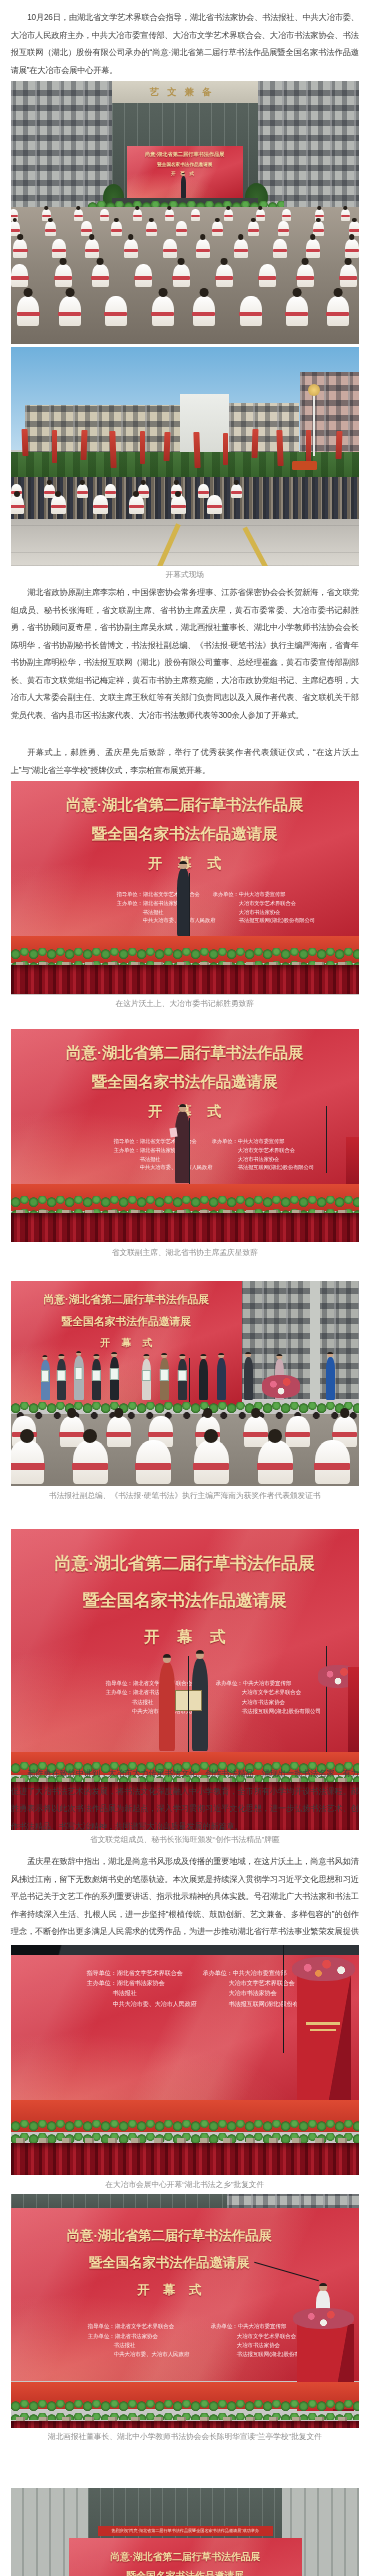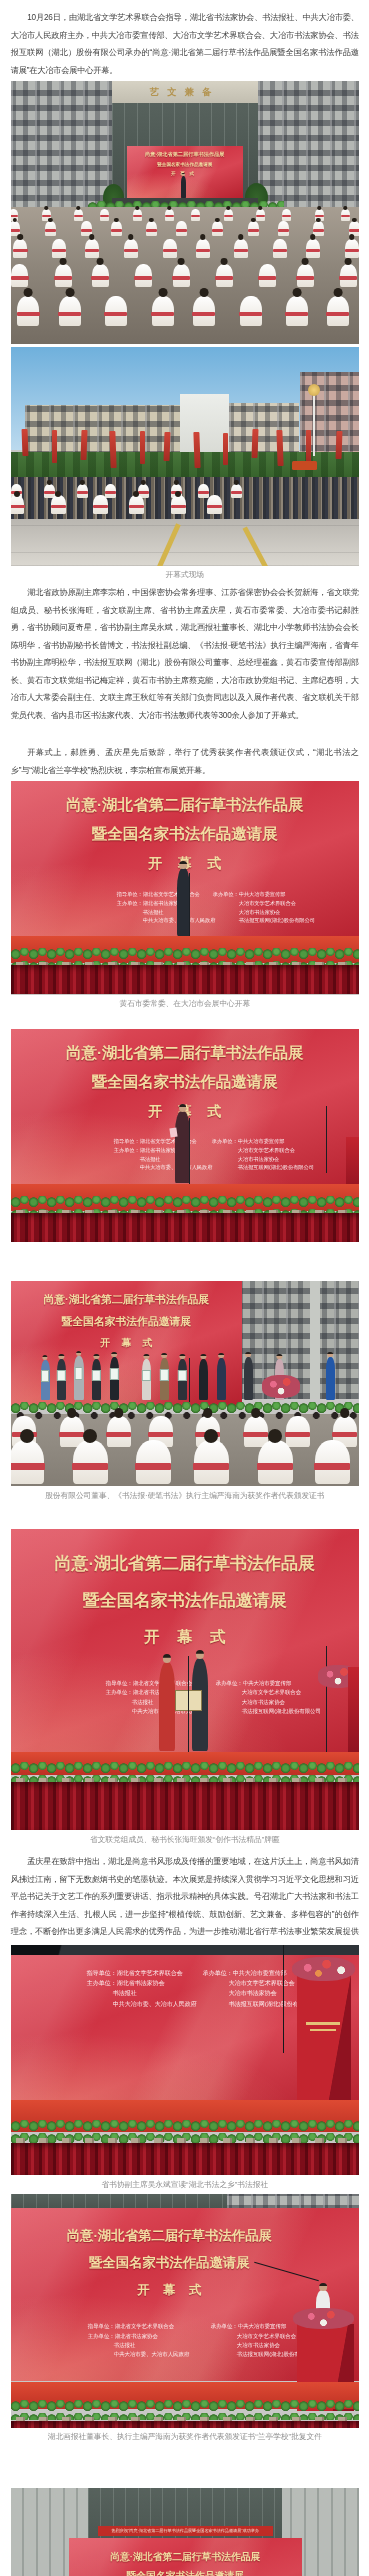--- a/index.html
+++ b/index.html
@@ -175,21 +175,21 @@
     <div class="abs" style="left:0;top:172px;width:348px;height:47px;background:
          repeating-linear-gradient(90deg,rgba(95,95,95,.22) 0 0.5px,transparent 0.5px 45px),
          repeating-linear-gradient(0deg,rgba(95,95,95,.18) 0 0.5px,transparent 0.5px 13.4px),
          linear-gradient(#b9b6b0,#dbd8d1)"></div>
     <div class="abs" style="left:155px;top:175px;width:4.6px;height:49px;background:#d3b44c;transform:rotate(24deg)"></div>
     <div class="abs" style="left:242px;top:178px;width:4.6px;height:46px;background:#d3b44c;transform:rotate(-28deg)"></div>
   </div>
   <div class="caption" style="top:569px">开幕式现场</div>
 
   <p class="para" style="top:584px">湖北省政协原副主席李宗柏，中国保密协会常务理事、江苏省保密协会会长贺新海，省文联党组成员、秘书长张海旺，省文联副主席、省书协主席孟庆星，黄石市委常委、大冶市委书记郝胜勇，省书协顾问夏奇星，省书协副主席吴永斌，湖北画报社董事长、湖北中小学教师书法协会会长陈明华，省书协副秘书长曾博文，书法报社副总编、《书法报·硬笔书法》执行主编严海南，省青年书协副主席明松华，书法报互联网（湖北）股份有限公司董事、总经理崔鑫，黄石市委宣传部副部长、黄石市文联党组书记梅定祥，黄石市书协主席蔡克能，大冶市政协党组书记、主席纪春明，大冶市人大常委会副主任、文联主席王秋红等有关部门负责同志以及入展作者代表、省文联机关干部党员代表、省内县市区书法家代表、大冶市书法教师代表等300余人参加了开幕式。</p>
-  <p class="para" style="top:744px">开幕式上，郝胜勇、孟庆星先后致辞，举行了优秀获奖作者代表颁证仪式，“湖北书法之乡”与“湖北省兰亭学校”热烈庆祝，李宗柏宣布展览开幕。</p>
+  <p class="para" style="top:744px">开幕式上，郝胜勇、孟庆星先后致辞，举行了优秀获奖作者代表颁证仪式，“在这片沃土上”与“湖北省兰亭学校”授牌仪式，李宗柏宣布展览开幕。</p>
 
   <div class="photo" style="top:781px;height:214px">
     <div class="bd" style="left:0;top:0;width:348px;height:164px">
       <div class="gt" style="top:14.4px;font-size:15.5px">尚意·湖北省第二届行草书法作品展</div>
       <div class="gt" style="top:43px;font-size:15.5px">暨全国名家书法作品邀请展</div>
       <div class="gt" style="top:74px;font-size:14px;letter-spacing:15.5px;padding-left:15.5px">开幕式</div>
       <div class="cr" style="left:106px;top:109px">
         <div>指导单位：湖北省文学艺术界联合会</div>
           <div>主办单位：湖北省书法家协会</div>
         <div class="ind">书法报社</div>
@@ -202,21 +202,21 @@
           <div class="ind">书法报互联网(湖北)股份有限公司</div>
       </div>
     </div>
     <div class="fig" style="left:166px;top:87px;width:13.4px;height:68px;--suit:#262b33;--headsz:7.7px"></div>
     <div class="abs" style="left:178px;top:92px;width:1px;height:73px;background:#1c1f24"></div>
     <div class="carpet" style="left:0;top:155px;width:348px;height:27px"></div>
     <div class="plants" style="left:0;top:167px;width:348px;height:18.5px"></div>
     <div class="pots" style="left:0;top:181px;width:348px;height:5.7px"></div>
     <div class="velvet" style="left:0;top:184px;width:348px;height:29px"></div>
   </div>
-  <div class="caption" style="top:998px">黄石市委常委、在大冶市会展中心开幕</div>
+  <div class="caption" style="top:998px">在这片沃土上、大冶市委书记郝胜勇致辞</div>
 
   <div class="photo" style="top:1029px;height:213px">
     <div class="bd" style="left:0;top:0;width:348px;height:164px">
       <div class="gt" style="top:14.4px;font-size:15.5px">尚意·湖北省第二届行草书法作品展</div>
       <div class="gt" style="top:43px;font-size:15.5px">暨全国名家书法作品邀请展</div>
       <div class="gt" style="top:74px;font-size:14px;letter-spacing:15.5px;padding-left:15.5px">开幕式</div>
       <div class="cr" style="left:103px;top:108px">
         <div>指导单位：湖北省文学艺术界联合会</div>
           <div>主办单位：湖北省书法家协会</div>
         <div class="ind">书法报社</div>
@@ -232,20 +232,21 @@
     <div class="fig" style="left:164px;top:82px;width:15.5px;height:72px;--suit:#46262e;--headsz:7.7px"></div>
     <div class="abs" style="left:159px;top:99px;width:6.7px;height:9.3px;background:#f3c9d0;transform:rotate(-8deg)"></div>
     <div class="abs" style="left:178px;top:89px;width:1px;height:76px;background:#1c1f24"></div>
     <div class="abs" style="left:315px;top:77px;width:1px;height:67px;background:#1c1f24"></div>
     <div class="abs" style="left:335px;top:108px;width:13.4px;height:58px;background:linear-gradient(#c3242f,#8f1220)"></div>
     <div class="carpet" style="left:0;top:155px;width:348px;height:27px"></div>
     <div class="plants" style="left:0;top:167px;width:348px;height:18.5px"></div>
     <div class="pots" style="left:0;top:181px;width:348px;height:5.7px"></div>
     <div class="velvet" style="left:0;top:184px;width:348px;height:29px"></div>
   </div>
+  <div class="caption" style="top:1247px">省文联副主席、湖北省书协主席孟庆星致辞</div>
 
   <div class="photo" style="top:1281px;height:205px">
     <div class="buildwall" style="left:227px;top:0;width:122px;height:118px;background-color:#aeb1ac"></div>
     <div class="abs" style="left:299px;top:0;width:10.3px;height:118px;background:#c6c9c4"></div>
     <div class="bd" style="left:0;top:0;width:231px;height:125px">
       <div class="gt" style="top:12.4px;font-size:10.8px">尚意·湖北省第二届行草书法作品展</div>
       <div class="gt" style="top:34px;font-size:10.8px">暨全国名家书法作品邀请展</div>
       <div class="gt" style="top:56px;font-size:9.8px;letter-spacing:11.3px;padding-left:11.3px">开幕式</div>
     </div>
     <div class="abs" id="ph5-row" style="left:0;top:0;width:348px;height:134px">
@@ -278,21 +279,21 @@
         <div class="chair" style="left: 275px; top: 0px; width: 24px; height: 31px;"></div>
         <div class="chair hd" style="left: 322px; top: 0px; width: 24px; height: 31px;"></div>
         <div class="chair hd" style="left: -1.5px; top: 24px; width: 35px; height: 44px;"></div>
         <div class="chair hd" style="left: 62px; top: 24px; width: 35px; height: 44px;"></div>
         <div class="chair" style="left: 125px; top: 24px; width: 35px; height: 44px;"></div>
         <div class="chair hd" style="left: 183px; top: 24px; width: 35px; height: 44px;"></div>
         <div class="chair hd" style="left: 247px; top: 24px; width: 35px; height: 44px;"></div>
         <div class="chair" style="left: 304px; top: 24px; width: 35px; height: 44px;"></div>
       </div>
   </div>
-  <div class="caption" style="top:1490px">股份有限公司董事、《书法报·硬笔书法》执行主编严海南为获奖作者代表颁发证书</div>
+  <div class="caption" style="top:1490px">书法报社副总编、《书法报·硬笔书法》执行主编严海南为获奖作者代表颁发证书</div>
 
   <div class="photo" style="top:1529px;height:301px">
     <div class="bd" style="left:0;top:0;width:348px;height:242px">
       <div class="gt" style="top:23px;font-size:17px">尚意·湖北省第二届行草书法作品展</div>
       <div class="gt" style="top:60px;font-size:17px">暨全国名家书法作品邀请展</div>
       <div class="gt" style="top:98px;font-size:15.5px;letter-spacing:17.5px;padding-left:17.5px">开幕式</div>
       <div class="cr" style="left:95px;top:150px;font-size:5.4px;line-height:9.3px">
         <div>指导单位：湖北省文学艺术界联合会</div>
           <div>主办单位：湖北省书法家协会</div>
         <div class="ind">书法报社</div>
@@ -312,20 +313,21 @@
     <div class="abs" style="left:315px;top:117px;width:1px;height:106px;background:#1c1f24"></div>
     <div class="abs" style="left:307px;top:136px;width:40px;height:23px;border-radius:40%;background:radial-gradient(circle at 30% 40%,#e86a8a 3.1px,transparent 3.6px),radial-gradient(circle at 65% 30%,#e14a4a 3.6px,transparent 4.1px),radial-gradient(circle at 50% 70%,#f0f0e8 3.1px,transparent 3.6px),#b8485e"></div>
     <div class="abs" style="left:337px;top:138px;width:10.8px;height:86px;background:linear-gradient(#c3242f,#8f1220)"></div>
     <div class="carpet" style="left:0;top:223px;width:348px;height:23px"></div>
     <div class="plants" style="left:0;top:233px;width:348px;height:20.6px"></div>
     <div class="pots" style="left:0;top:249px;width:348px;height:6.2px"></div>
     <div class="velvet" style="left:0;top:253px;width:348px;height:48px"></div>
   </div>
   <div class="caption" style="top:1834px">省文联党组成员、秘书长张海旺颁发“创作书法精品”牌匾</div>
 
+  <p class="para" style="top:1765px">郝胜勇在致辞中讲到，大冶市大力传承书法文化、创作书法精品，涌现出一批书法名家，有力促进了大冶书法艺术的发展，将书法文化深度融入中小学教育，全市所有小学均开设书法课程。郝胜勇表示将以此次书法作品展为新起点，深入学习贯彻习近平文化思想，进一步弘扬书法艺术、创作书法精品、书写大冶精神，共同谱写大冶高质量发展的新篇章。</p>
   <p class="para" style="top:1853px">孟庆星在致辞中指出，湖北是尚意书风形成及传播的重要地域，在这片沃土上，尚意书风如清风拂过江南，留下无数彪炳书史的笔墨轨迹。本次展览是持续深入贯彻学习习近平文化思想和习近平总书记关于文艺工作的系列重要讲话、指示批示精神的具体实践。号召湖北广大书法家和书法工作者持续深入生活、扎根人民，进一步坚持“根植传统、鼓励创新、艺文兼备、多样包容的”的创作理念，不断创作出更多满足人民需求的优秀作品，为进一步推动湖北省行草书法事业繁荣发展提供强大动力！</p>
 
   <div class="photo" style="top:1945px;height:230px">
     <div class="abs" style="left:0;top:0;width:348px;height:20.6px;background:linear-gradient(105deg,#0e1114 14%,#2e3338 14.5%)"></div>
     <div class="bd" style="left:0;top:10.3px;width:348px;height:155px">
       <div class="cr" style="left:76px;top:12.4px;font-size:6px;line-height:10.3px">
         <div>指导单位：湖北省文学艺术界联合会</div>
           <div>主办单位：湖北省书法家协会</div>
         <div class="ind">书法报社</div>
           <div class="ind">中共大冶市委、大冶市人民政府</div>
@@ -341,21 +343,21 @@
     <div class="abs" style="left:286px;top:30px;width:54px;height:127px;background:linear-gradient(100deg,#c3242f 70%,#8f1220 71%)">
       <div class="abs" style="left:9.3px;top:47px;width:34px;height:2.6px;background:#e4c277"></div>
       <div class="abs" style="left:13.4px;top:54px;width:26px;height:2.1px;background:#e4c277"></div>
     </div>
     <div class="abs" style="left:281px;top:12.4px;width:63px;height:24px;border-radius:45%;background:radial-gradient(circle at 25% 45%,#e86a8a 3.6px,transparent 4.1px),radial-gradient(circle at 55% 30%,#e14a4a 4.1px,transparent 4.6px),radial-gradient(circle at 78% 55%,#f0f0e8 3.6px,transparent 4.1px),radial-gradient(circle at 42% 68%,#e88f4a 3.1px,transparent 3.6px),#b8485e"></div>
     <div class="carpet" style="left:0;top:155px;width:348px;height:32px"></div>
     <div class="plants" style="left:0;top:175px;width:348px;height:23px"></div>
     <div class="pots" style="left:0;top:193px;width:348px;height:6.7px"></div>
     <div class="velvet" style="left:0;top:198px;width:348px;height:32px"></div>
   </div>
-  <div class="caption" style="top:2179px">省书协副主席吴永斌宣读“湖北书法之乡”书法报社</div>
+  <div class="caption" style="top:2179px">在大冶市会展中心开幕“湖北书法之乡”批复文件</div>
 
   <div class="photo" style="top:2194px;height:234px">
     <div class="glasswall" style="left:0;top:0;width:216px;height:26px"></div>
     <div class="buildwall" style="left:216px;top:0;width:132px;height:47px"></div>
     <div class="bd" style="left:0;top:14.4px;width:348px;height:173px">
       <div class="gt" style="top:18.5px;font-size:13.4px;left:-31px">尚意·湖北省第二届行草书法作品展</div>
       <div class="gt" style="top:46px;font-size:13.4px;left:-31px">暨全国名家书法作品邀请展</div>
       <div class="gt" style="top:74px;font-size:12.4px;letter-spacing:13.4px;padding-left:13.4px;left:-31px">开幕式</div>
       <div class="cr" style="left:77px;top:114px;font-size:5.4px;line-height:9.3px">
         <div>指导单位：湖北省文学艺术界联合会</div>
@@ -372,21 +374,21 @@
     </div>
     <div class="fig" style="left:305px;top:96px;width:14.4px;height:43px;--suit:#eceded;--headsz:7.7px"></div>
     <div class="abs" style="left:242px;top:77px;width:67px;height:1px;background:#15181c;transform:rotate(16deg)"></div>
     <div class="abs" style="left:286px;top:130px;width:57px;height:87px;background:linear-gradient(100deg,#c3242f 70%,#8f1220 71%)"></div>
     <div class="abs" style="left:282px;top:114px;width:61px;height:20.6px;border-radius:45%;background:radial-gradient(circle at 30% 40%,#e86a8a 3.1px,transparent 3.6px),radial-gradient(circle at 62% 32%,#e14a4a 3.6px,transparent 4.1px),radial-gradient(circle at 50% 70%,#f0f0e8 3.1px,transparent 3.6px),#b8485e"></div>
     <div class="carpet" style="left:0;top:188px;width:348px;height:27px"></div>
     <div class="plants" style="left:0;top:206px;width:348px;height:19.6px"></div>
     <div class="pots" style="left:0;top:223px;width:348px;height:6.2px"></div>
     <div class="velvet" style="left:0;top:227px;width:348px;height:7.7px"></div>
   </div>
-  <div class="caption" style="top:2431px">湖北画报社董事长、执行主编严海南为获奖作者代表颁发证书“兰亭学校”批复文件</div>
+  <div class="caption" style="top:2431px">湖北画报社董事长、湖北中小学教师书法协会会长陈明华宣读“兰亭学校”批复文件</div>
 
 
   <div class="photo" style="top:2488px;height:214px">
     <div class="abs" style="left:0;top:0;width:348px;height:214px;background:
          repeating-linear-gradient(90deg,#b8bcb8 0 11.3px,#9aa09c 11.3px 13.4px),#aeb2ae"></div>
     <div class="glasswall" style="left:77px;top:0;width:194px;height:111px"></div>
     <div class="abs" style="left:87px;top:38px;width:175px;height:10.3px;background:#bf2c26;color:#f5e9dd;font-size:4.1px;line-height:10.3px;text-align:center;white-space:nowrap;overflow:hidden">热烈庆祝“尚意·湖北省第二届行草书法作品展暨全国名家书法作品邀请展”成功举办</div>
     <div class="bd" style="left:58px;top:50px;width:233px;height:109px">
       <div class="gt" style="top:13.4px;font-size:9.8px">尚意·湖北省第二届行草书法作品展</div>
       <div class="gt" style="top:32px;font-size:9.8px">暨全国名家书法作品邀请展</div>

